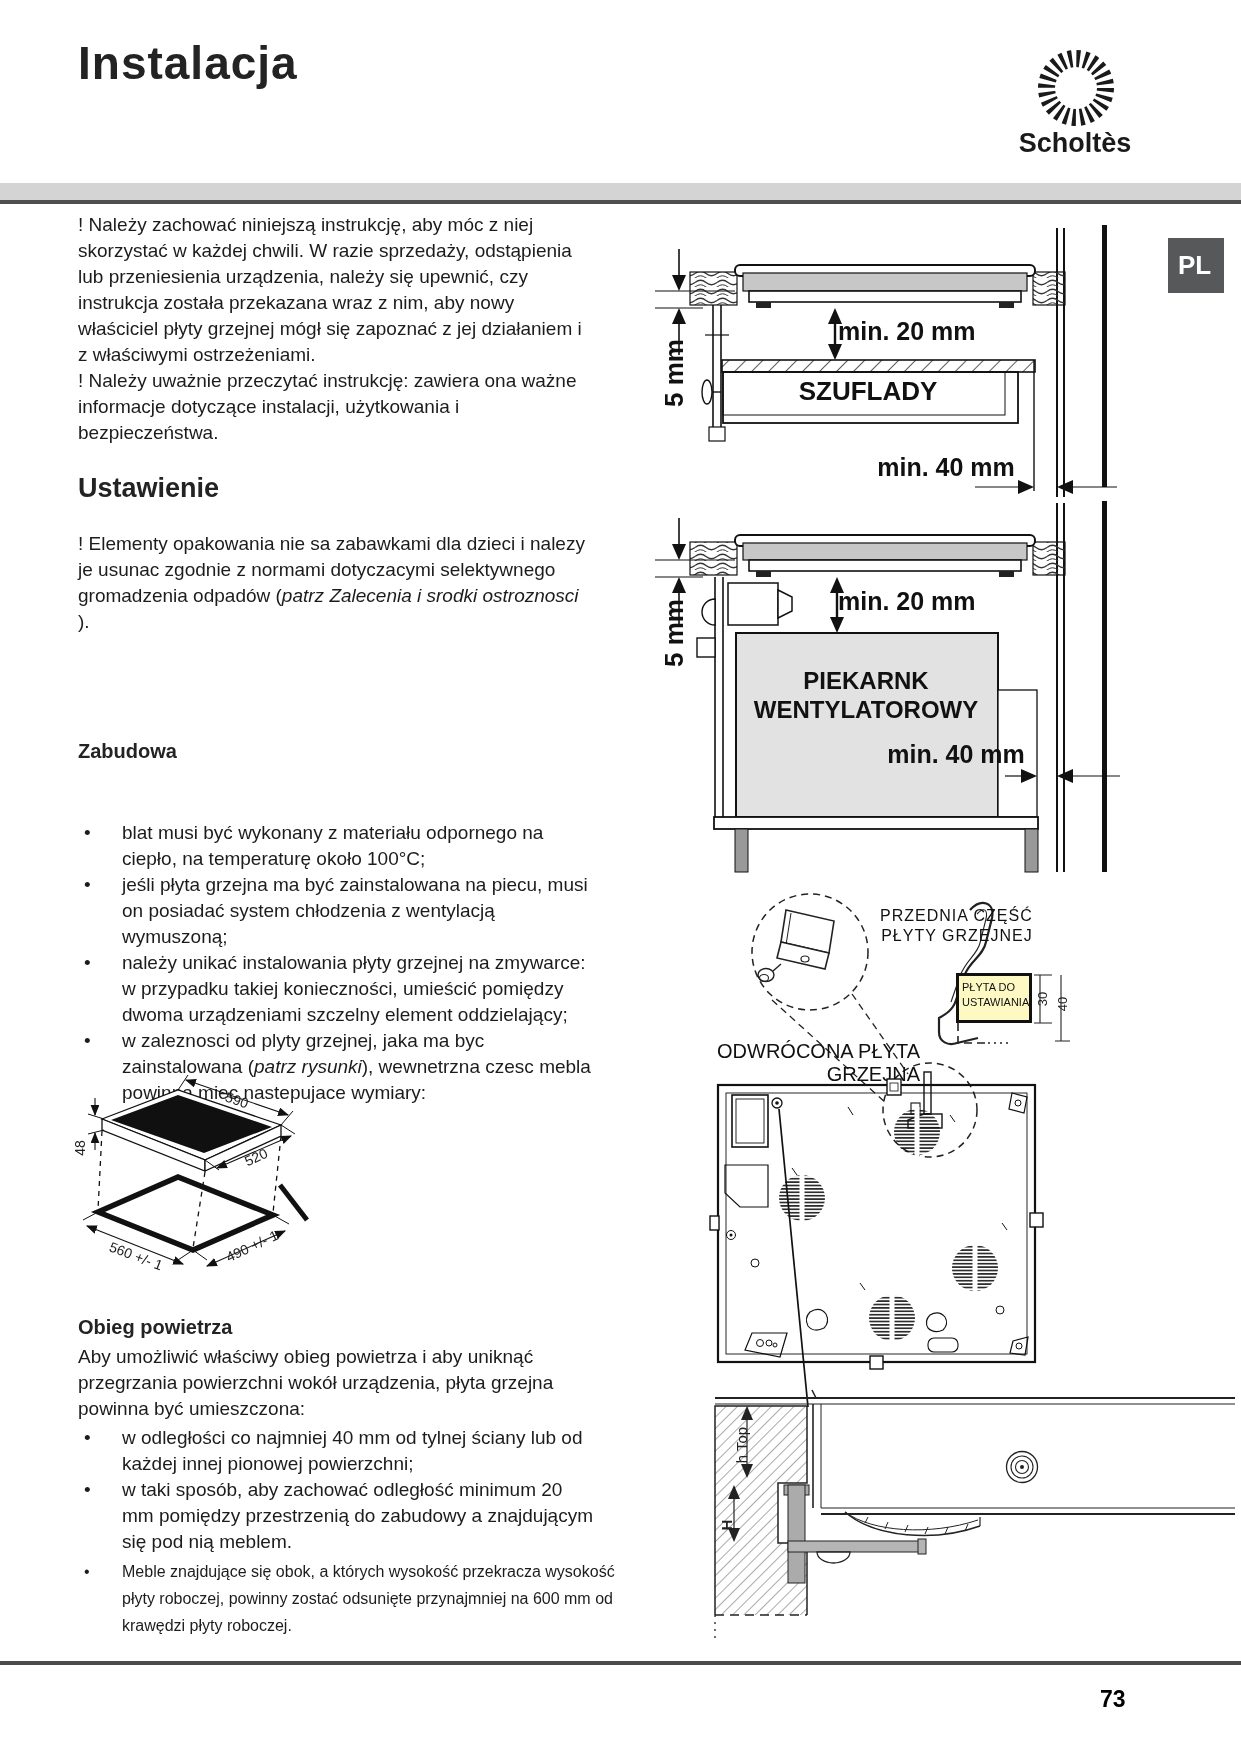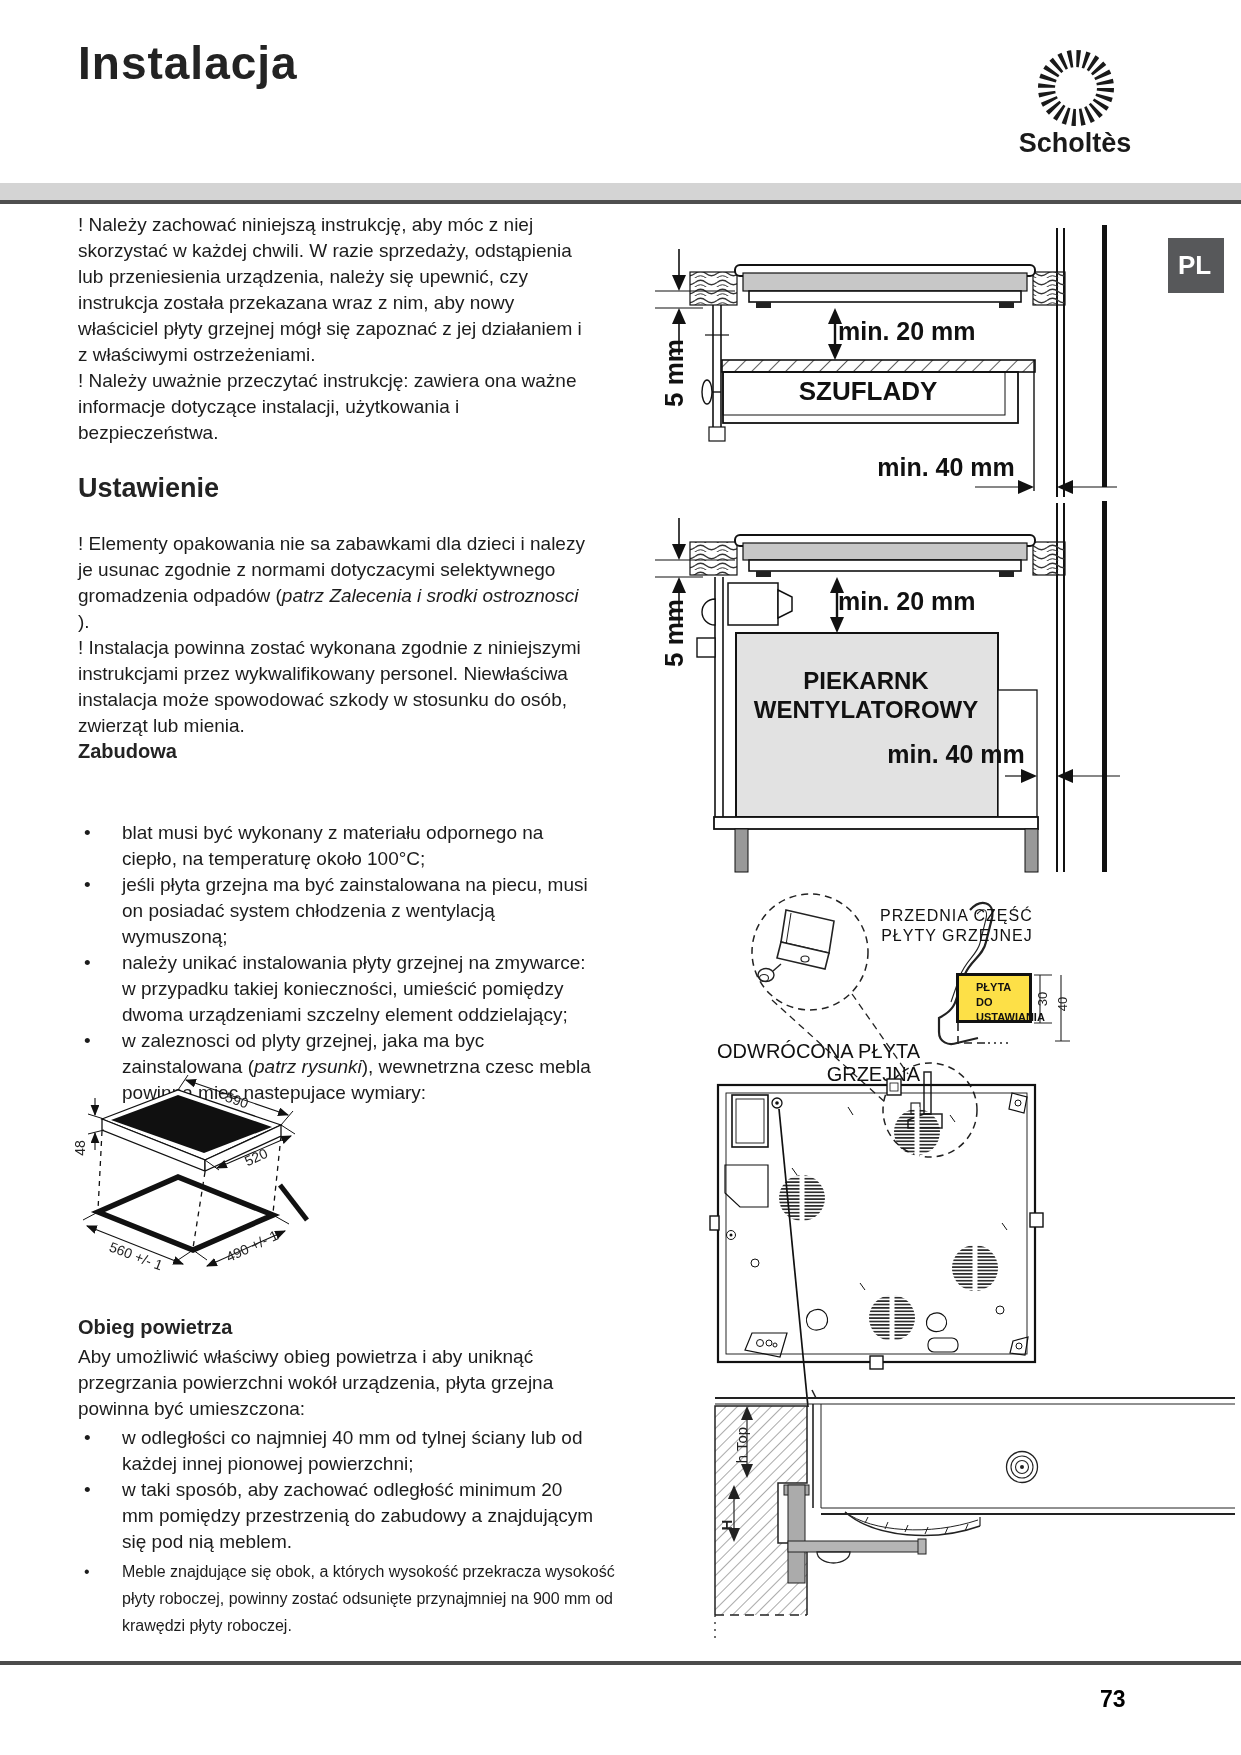--- a/index.html
+++ b/index.html
@@ -17,22 +17,22 @@
   .h2{font-size:20px;font-weight:bold;color:#232323;}
   .bullets .bullet{display:flex;}
   .bullets .bullet::before{content:"\2022";width:44px;flex:0 0 44px;padding-left:6px;box-sizing:border-box;}
   .bullet-text{flex:1;}
   .small-bullet{font-size:16px;line-height:27px;}
   .dlabel{position:absolute;font-weight:bold;color:#111;white-space:pre-line;text-align:right;}
   .dim-label{position:absolute;font-weight:normal;color:#222;font-size:14px;
              display:flex;align-items:center;justify-content:center;}
   .rot-ccw{transform:rotate(-90deg);}
   .center{display:flex;align-items:center;justify-content:center;text-align:center;}
-  .boxed-label{position:absolute;border:3px solid #111;background:#fde047;font-size:11px;
-               font-weight:bold;line-height:1.35;padding:4px 17px;box-sizing:border-box;color:#111;}
+  .boxed-label{position:absolute;border:3px solid #111;background:#fef9c3;font-size:11px;
+               font-weight:normal;line-height:1.35;padding:4px 3px;box-sizing:border-box;color:#111;}
   .footer-rule{background:#4c4c4c;}
   .pgnum{font-size:23px;font-weight:bold;color:#000000;}
   svg{position:absolute;overflow:visible;}
 </style>
 </head>
 <body>
 
 <div class="page">
 
   <div class="abs doc-title" style="left:78px;top:36px;">Instalacja</div>
@@ -48,21 +48,20 @@
 
   <div class="abs body-text" style="left:78px;top:212px;width:515px;">
     <p>! Należy zachować niniejszą instrukcję, aby móc z niej skorzystać w każdej chwili. W razie sprzedaży, odstąpienia lub przeniesienia urządzenia, należy się upewnić, czy instrukcja została przekazana wraz z nim, aby nowy właściciel płyty grzejnej mógł się zapoznać z jej działaniem i z właściwymi ostrzeżeniami.</p>
     <p>! Należy uważnie przeczytać instrukcję: zawiera ona ważne informacje dotyczące instalacji, użytkowania i bezpieczeństwa.</p>
   </div>
 
   <div class="abs h1" style="left:78px;top:473px;">Ustawienie</div>
 
   <div class="abs body-text" style="left:78px;top:531px;width:515px;">
     <p><span>! Elementy opakowania nie sa zabawkami dla dzieci i nalezy je usunac zgodnie z normami dotyczacymi selektywnego gromadzenia odpadów (</span><i>patrz Zalecenia i srodki ostroznosci</i><span> ).</span></p>
-    <p>! Instalacja powinna zostać wykonana zgodnie z niniejszymi instrukcjami przez wykwalifikowany personel. Niewłaściwa instalacja może spowodować szkody w stosunku do osób, zwierząt lub mienia.</p>
   </div>
 
   <div class="abs h2" style="left:78px;top:740px;">Zabudowa</div>
 
   <div class="abs body-text bullets" style="left:78px;top:820px;width:520px;">
     <div class="bullet">
         <div class="bullet-text">blat musi być wykonany z materiału odpornego na ciepło, na temperaturę około 100°C;</div>
       </div>
     <div class="bullet">
         <div class="bullet-text">jeśli płyta grzejna ma być zainstalowana na piecu, musi on posiadać system chłodzenia z wentylacją wymuszoną;</div>
@@ -131,21 +130,21 @@
   <div class="abs body-text bullets" style="left:78px;top:1425px;width:520px;">
     <div class="bullet">
         <div class="bullet-text">w odległości co najmniej 40 mm od tylnej ściany lub od każdej innej pionowej powierzchni;</div>
       </div>
     <div class="bullet">
         <div class="bullet-text">w taki sposób, aby zachować odległość minimum 20 mm pomiędzy przestrzenią do zabudowy a znajdującym się pod nią meblem.</div>
       </div>
   </div>
   <div class="abs body-text bullets small-bullet" style="left:78px;top:1558px;width:545px;">
     <div class="bullet">
-        <div class="bullet-text">Meble znajdujące się obok, a których wysokość przekracza wysokość płyty roboczej, powinny zostać odsunięte przynajmniej na 900 mm od krawędzi płyty roboczej.</div>
+        <div class="bullet-text">Meble znajdujące się obok, a których wysokość przekracza wysokość płyty roboczej, powinny zostać odsunięte przynajmniej na 600 mm od krawędzi płyty roboczej.</div>
       </div>
   </div>
 
   <svg class="abs" style="left:585px;top:215px;" width="660" height="290" viewBox="0 0 660 290">
     <defs>
       <pattern id="p1g" patternUnits="userSpaceOnUse" width="22" height="9">
           <path d="M0,4.5 Q5.5,0 11,4.5 T22,4.5" fill="none" stroke="#333" stroke-width="1.3"></path>
           <path d="M0,9 Q5.5,4.5 11,9 T22,9" fill="none" stroke="#333" stroke-width="1"></path>
         </pattern>
       <pattern id="p1h" patternUnits="userSpaceOnUse" width="12" height="12" patternTransform="rotate(45)">

